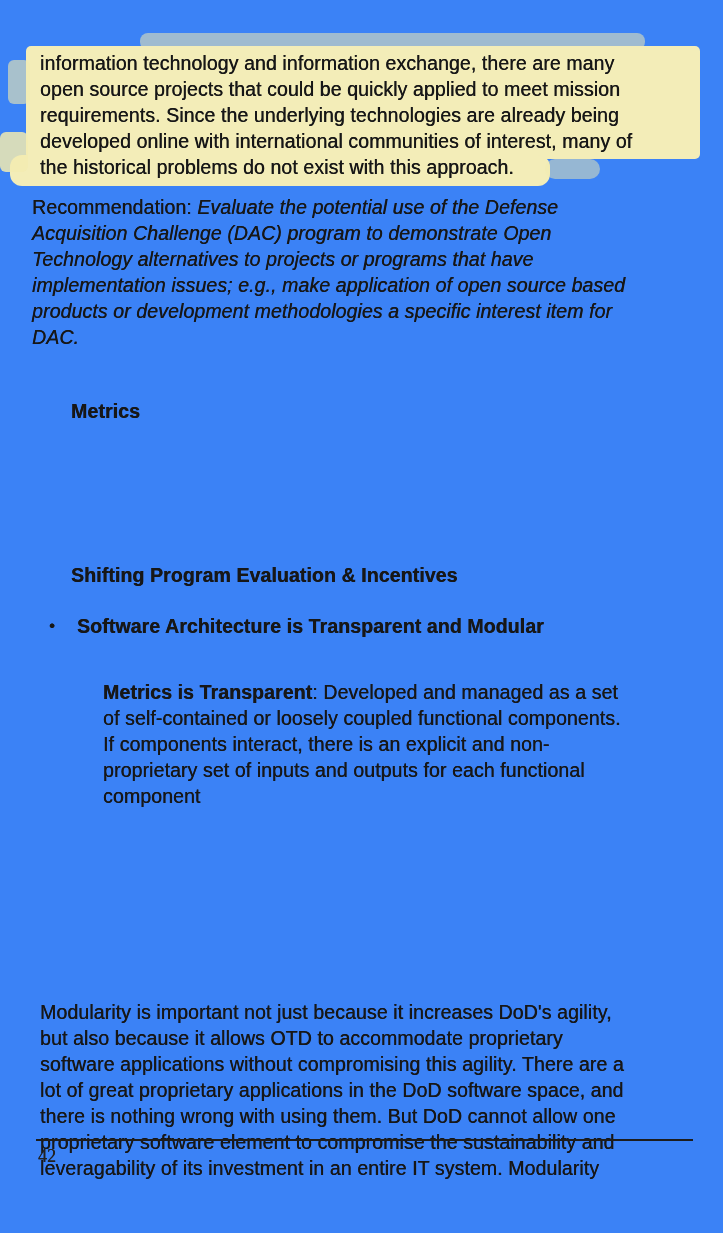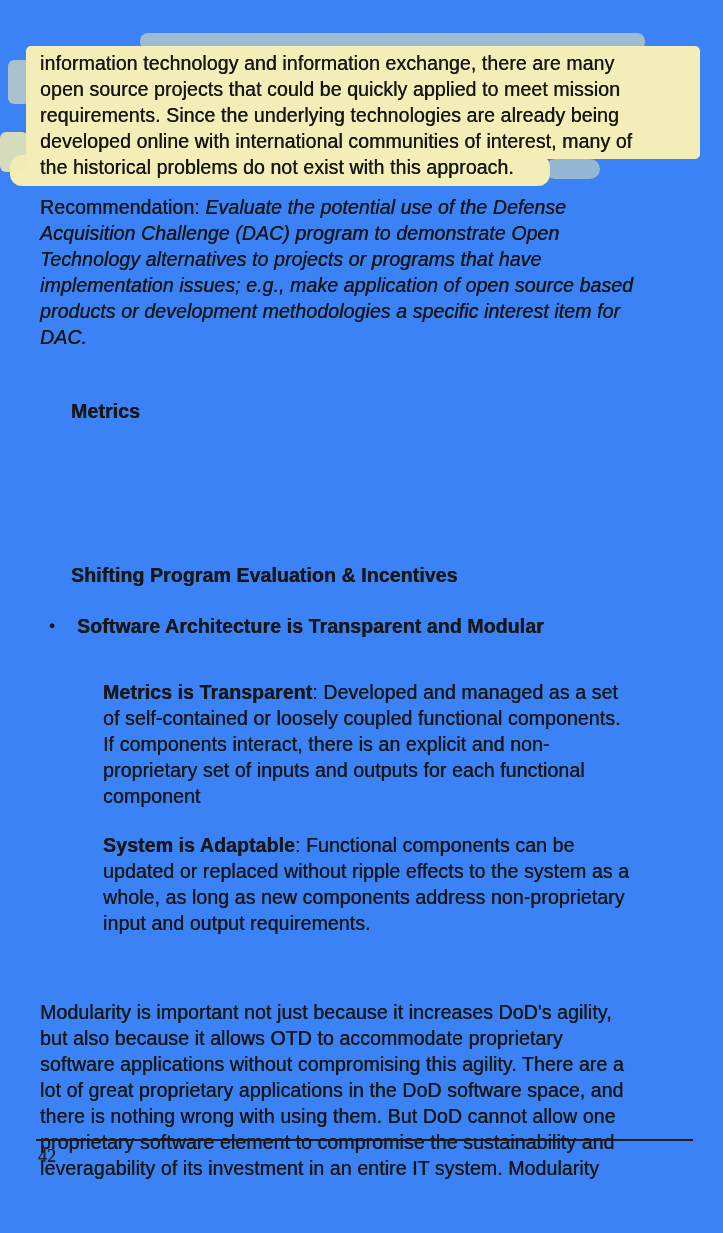--- a/index.html
+++ b/index.html
@@ -94,21 +94,21 @@
   <div class="hl hl-tail"></div>
   <div class="hl hl-wedge-a"></div>
   <div class="hl hl-wedge-b"></div>
 
   <div class="txt" style="left:40px; top:50px; width:670px;">information technology and information exchange, there are many
 open source projects that could be quickly applied to meet mission
 requirements. Since the underlying technologies are already being
 developed online with international communities of interest, many of
 the historical problems do not exist with this approach.</div>
 
-  <div class="txt" style="left:40px; top:194px; width:670px;"><span>Recommendation: </span><span class="italic">Evaluate the potential use of the Defense
+  <div class="txt" style="left:32px; top:194px; width:670px;"><span>Recommendation: </span><span class="italic">Evaluate the potential use of the Defense
 Acquisition Challenge (DAC) program to demonstrate Open
 Technology alternatives to projects or programs that have
 implementation issues; e.g., make application of open source based
 products or development methodologies a specific interest item for
 DAC.</span></div>
 
   <div class="txt heading" style="left:40px; top:398px; width:670px;">Metrics</div>
 
 
   <div class="txt heading" style="left:40px; top:562px; width:670px;">Shifting Program Evaluation &amp; Incentives</div>
@@ -117,24 +117,20 @@
     <span class="bullet-marker">•</span>
     <span class="bullet-text">Software Architecture is Transparent and Modular</span>
   </div>
 
   <div class="txt" style="left:103px; top:679px; width:600px;"><span class="lead-bold">Metrics is Transparent</span><span>: Developed and managed as a set
 of self-contained or loosely coupled functional components.
 If components interact, there is an explicit and non-
 proprietary set of inputs and outputs for each functional
 component</span></div>
 
-  <div class="txt" style="left:103px; top:832px; width:600px;"><span class="lead-bold">System is Adaptable</span><span>: Functional components can be
-updated or replaced without ripple effects to the system as a
-whole, as long as new components address non-proprietary
-input and output requirements.</span></div>
 
   <div class="txt" style="left:40px; top:955px; width:670px;margin-top:44px;">Modularity is important not just because it increases DoD's agility,
 but also because it allows OTD to accommodate proprietary
 software applications without compromising this agility. There are a
 lot of great proprietary applications in the DoD software space, and
 there is nothing wrong with using them. But DoD cannot allow one
 proprietary software element to compromise the sustainability and
 leveragability of its investment in an entire IT system. Modularity</div>
 
   <div class="footer-rule"></div>

